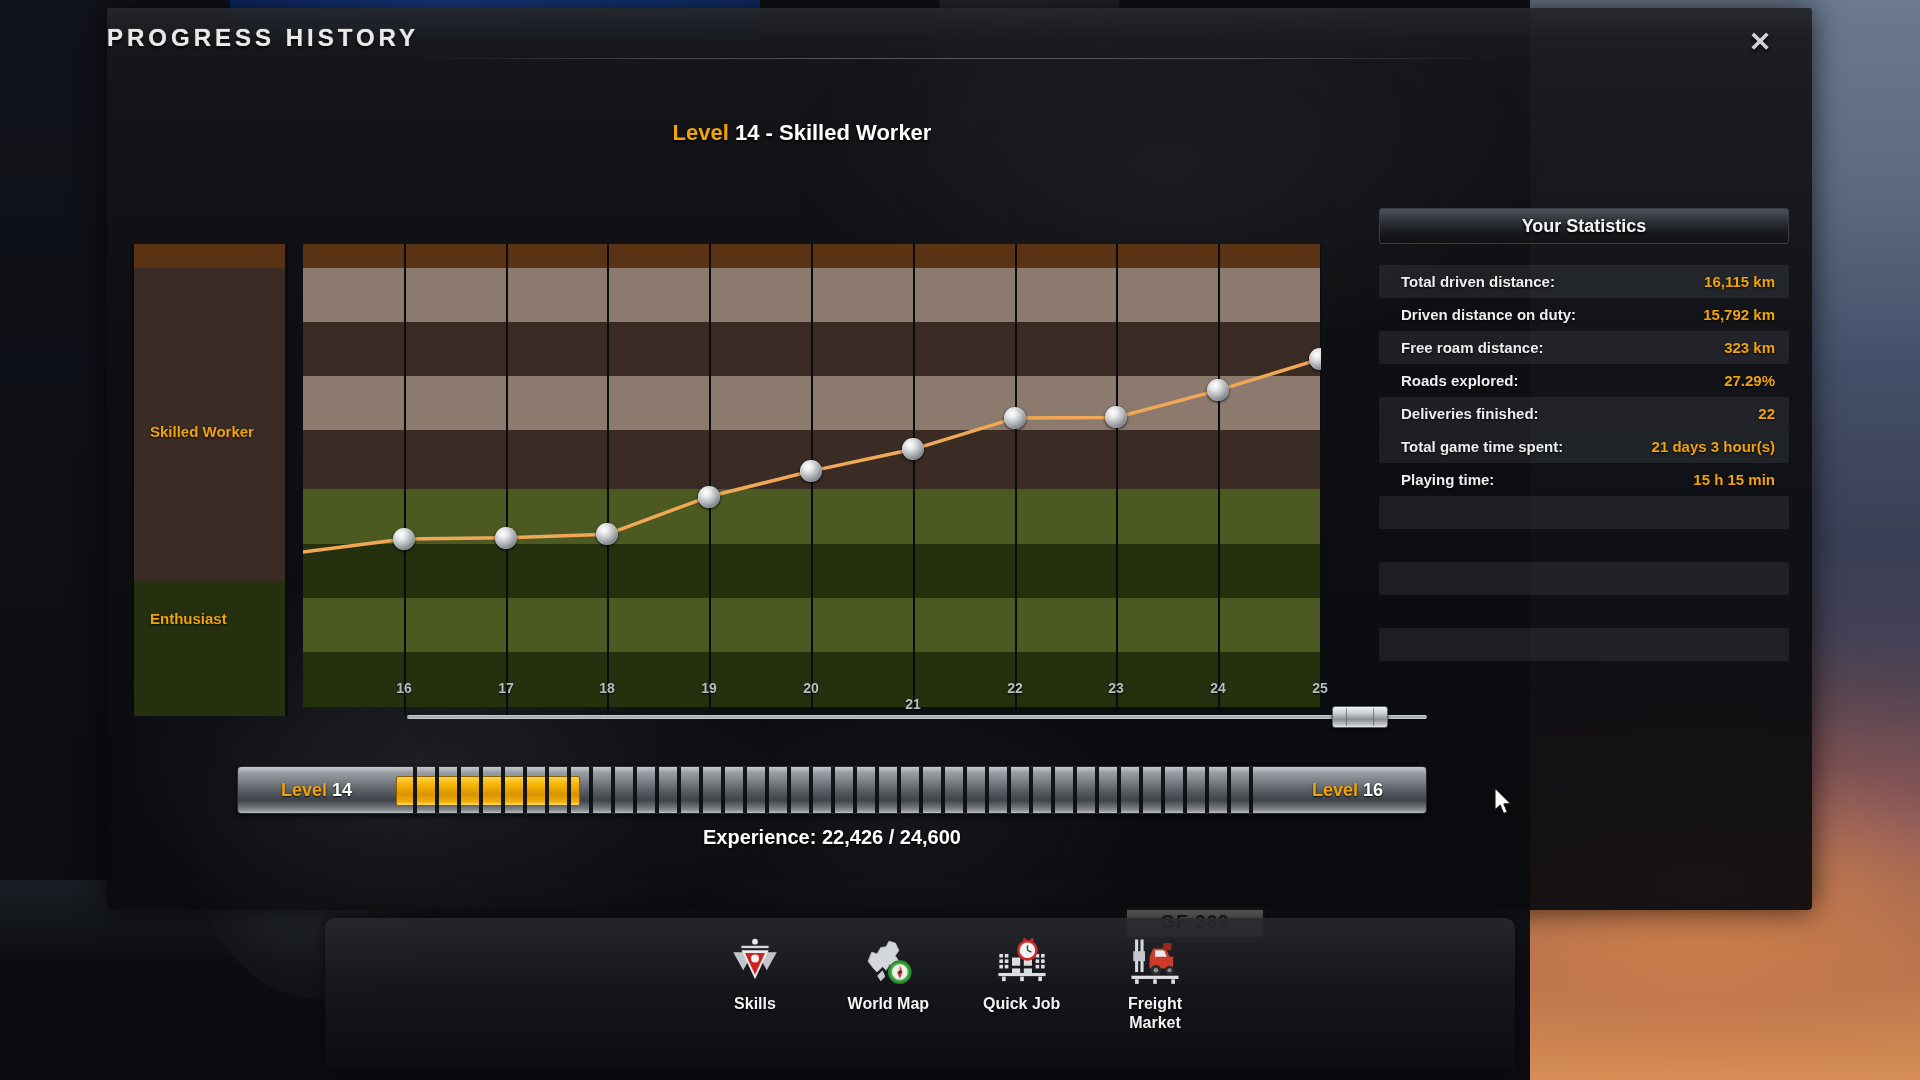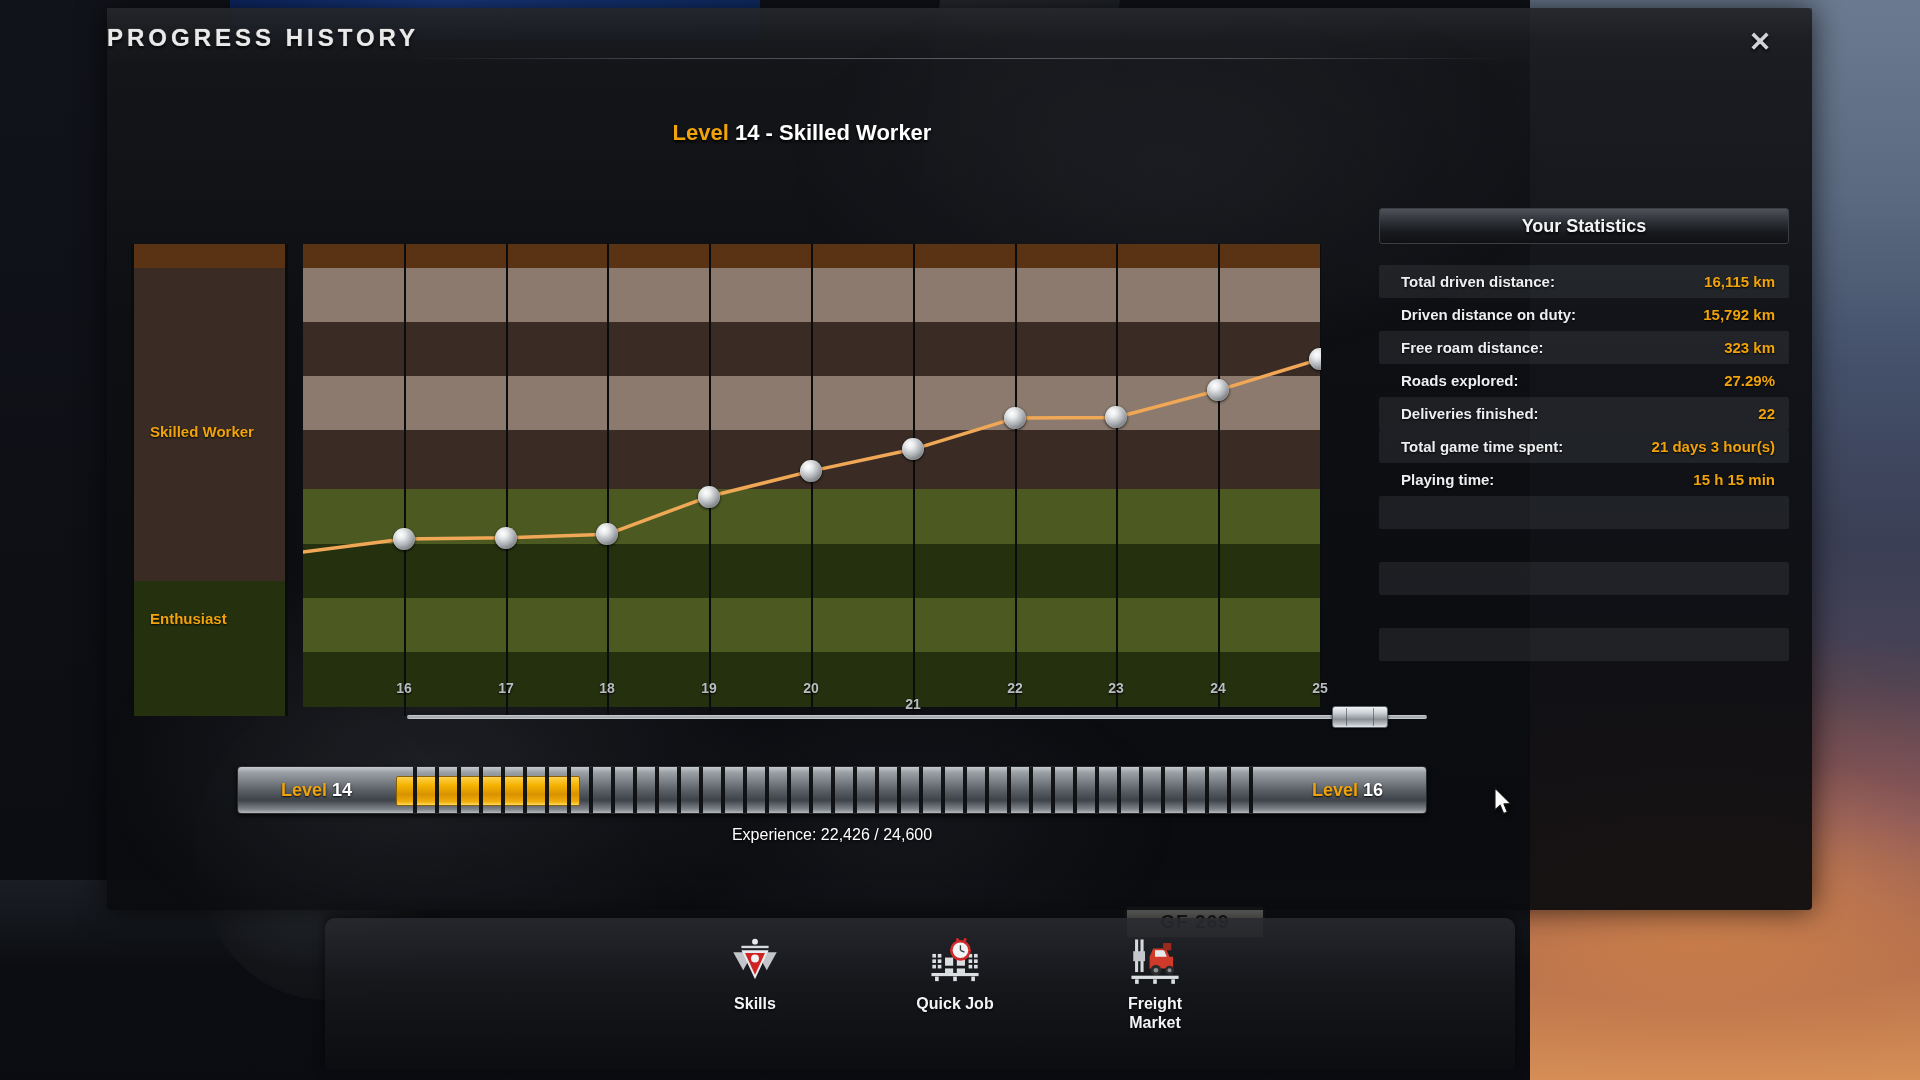--- a/index.html
+++ b/index.html
@@ -220,21 +220,21 @@
   #xp-fill {
     position: absolute; left: 158px; top: 9px; height: 30px;
     z-index: 1;
     background: linear-gradient(180deg, #ffd24a 0%, #f5b301 30%, #d99200 62%, #f0ad0c 88%, #ffd861 100%);
     border: 1px solid #8a6100;
     border-radius: 2px;
   }
   #xp-text {
     position: absolute; left: 130px; top: 818px; width: 1190px;
     text-align: center;
-    font-size: 16px; font-weight: normal; color: #ffffff;
+    font-size: 20px; font-weight: bold; color: #ffffff;
     text-shadow: 0 1px 3px rgba(0,0,0,.98);
   }
 
   
   #stats {
     position: absolute; left: 1272px; top: 200px; width: 410px;
   }
   #stats-header {
     height: 36px; border-radius: 3px;
     background: linear-gradient(180deg, #4e5158 0%, #2d3035 38%, #17191d 70%, #0f1113 100%);
@@ -472,20 +472,36 @@
       <polygon points="17,18 47,18 32,50" fill="#e9ebee"></polygon>
       <polygon points="21,21 43,21 32,45" fill="#cf2222"></polygon>
       <circle cx="32" cy="27" r="4.4" fill="#f2f3f5"></circle>
     </svg>
         </div>
         <div class="tool-label" style="white-space: pre-line;">Skills</div>
       </div>
       <div class="tool-item">
         <div class="tool-icon">
           <svg viewBox="0 0 64 64" width="58" height="58">
+      <path d="M10,30 L14,20 L20,22 L24,15 L30,14 L33,8 L40,10 L44,18 L40,24 L44,30
+               L38,36 L34,33 L30,40 L26,36 L20,42 L16,38 Z" fill="#d3d6da" stroke="#b7babe" stroke-width="1"></path>
+      <path d="M26,40 L29,47 L24,52 L20,46 Z" fill="#c8cbcf"></path>
+      <circle cx="45" cy="42" r="13" fill="#2e8b2e"></circle>
+      <circle cx="45" cy="42" r="10.5" fill="#49b349"></circle>
+      <circle cx="45" cy="42" r="8.6" fill="#ecf3ec"></circle>
+      <polygon points="45,34.5 48,42 45,49.5 42,42" fill="#d12a2a"></polygon>
+      <polygon points="45,34.5 42,42 45,42" fill="#f0f0f0"></polygon>
+      <circle cx="45" cy="42" r="1.6" fill="#333"></circle>
+    </svg>
+        </div>
+        <div class="tool-label" style="white-space: pre-line;">World Map</div>
+      </div>
+      <div class="tool-item">
+        <div class="tool-icon">
+          <svg viewBox="0 0 64 64" width="58" height="58">
       <g fill="#dcdfe2">
         <rect x="7" y="22" width="4" height="4"></rect>
               <rect x="13" y="22" width="4" height="4"></rect>
         <rect x="7" y="28" width="4" height="4"></rect>
               <rect x="13" y="28" width="4" height="4"></rect>
         <rect x="7" y="34" width="4" height="4"></rect>
               <rect x="13" y="34" width="4" height="4"></rect>
         <rect x="47" y="22" width="4" height="4"></rect>
               <rect x="53" y="22" width="4" height="4"></rect>
         <rect x="47" y="28" width="4" height="4"></rect>

